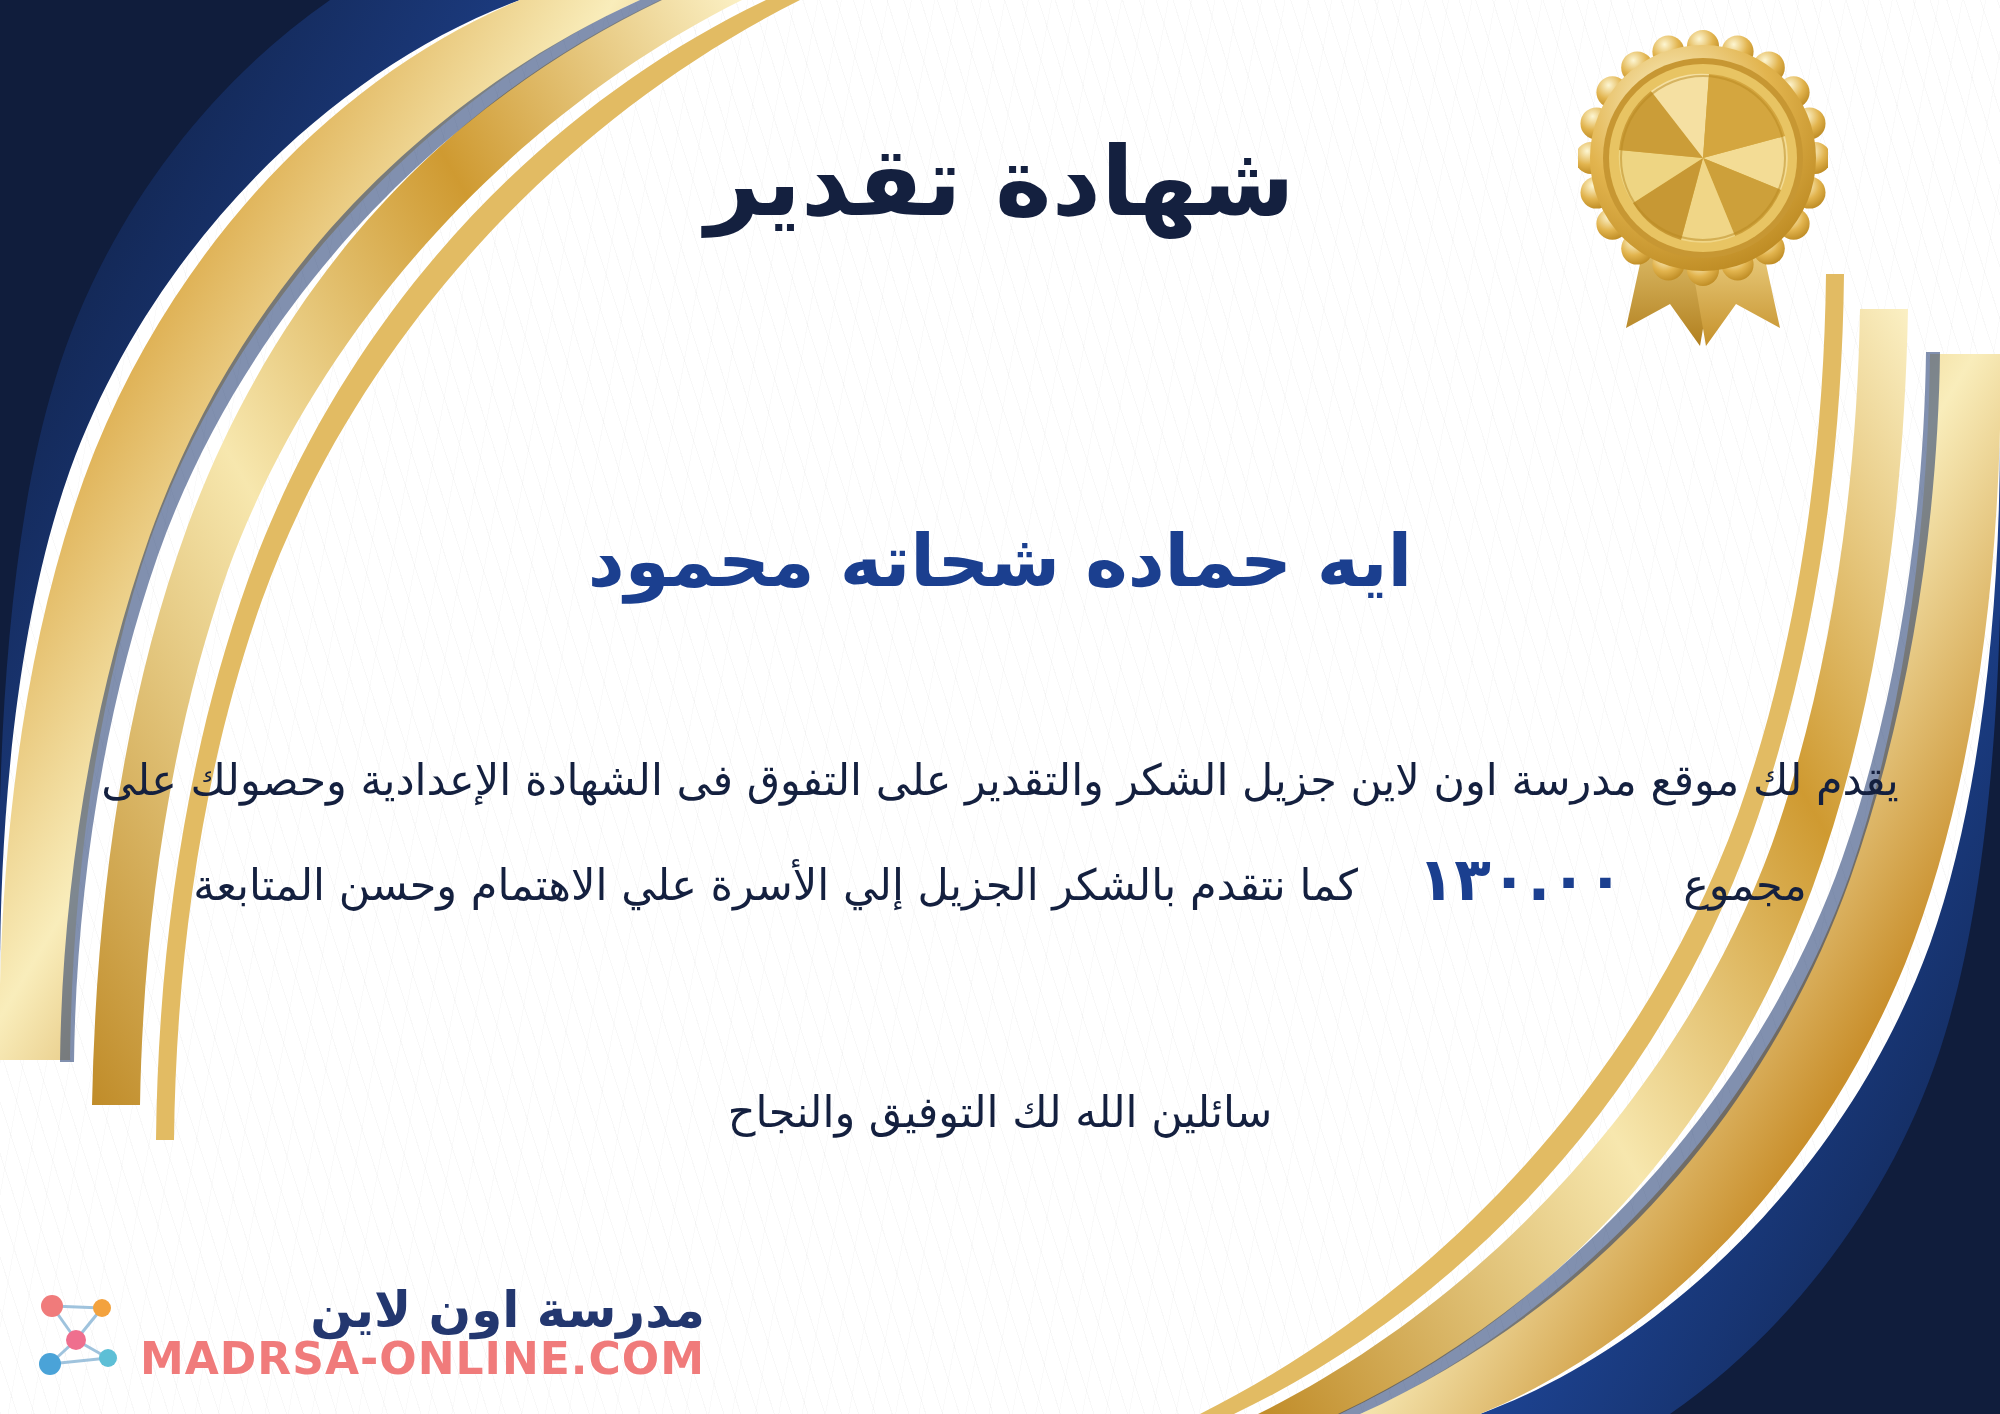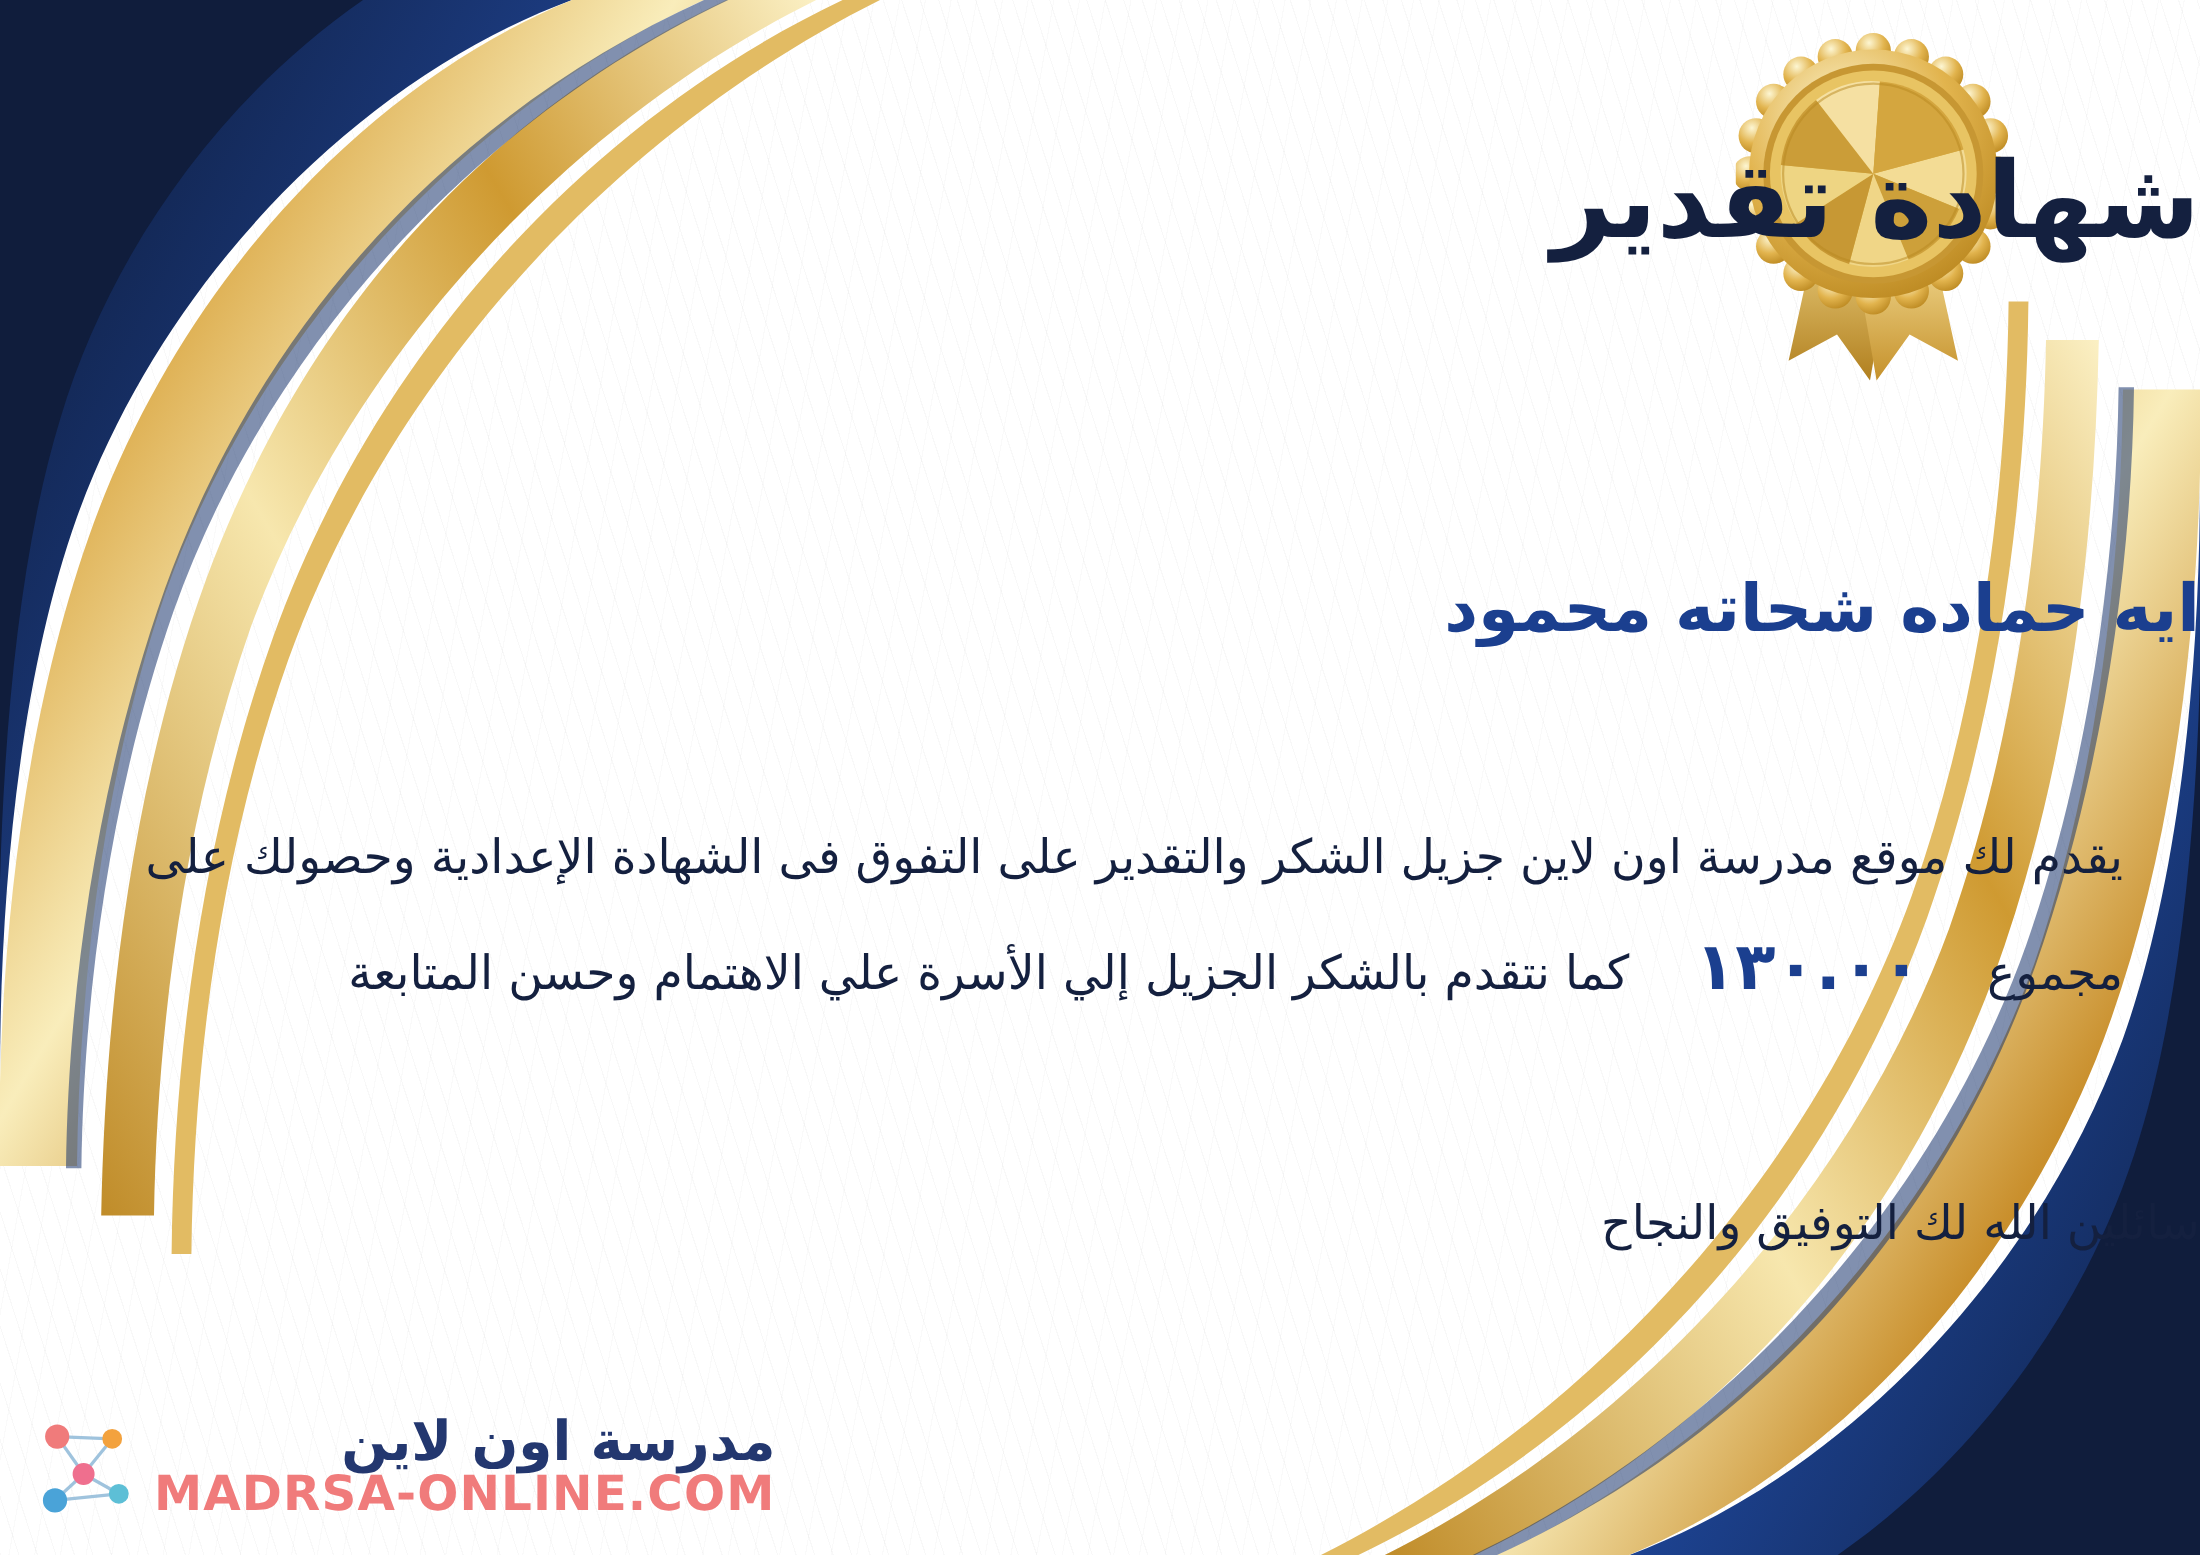--- a/index.html
+++ b/index.html
@@ -69,41 +69,41 @@
   }
 
   
   .content {
     position: absolute;
     top: 0;
     left: 0;
     width: 2000px;
     height: 1414px;
     direction: rtl;
-    text-align: right;
+    text-align: center;
   }
 
   .cert-title {
     position: absolute;
     top: 130px;
     right: 0;
     left: 0;
     font-size: 96px;
     font-weight: 700;
     color: #14203f;
     letter-spacing: 0px;
     line-height: 1.1;
   }
 
   .student-name {
     position: absolute;
     top: 520px;
     right: 0;
     left: 0;
-    font-size: 60px;
+    font-size: 72px;
     font-weight: 700;
     color: #1b3f8f;
     line-height: 1.15;
   }
 
   .body-text {
     position: absolute;
     top: 740px;
     right: 50px;
     left: 50px;

